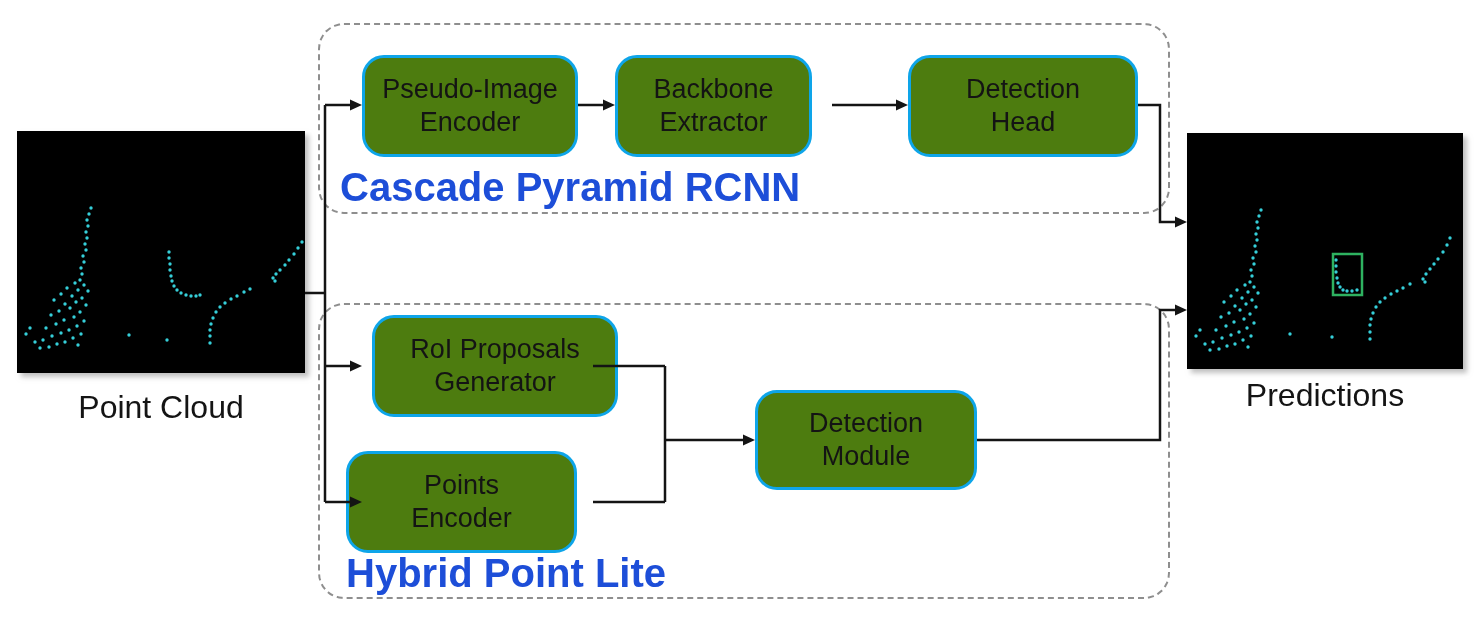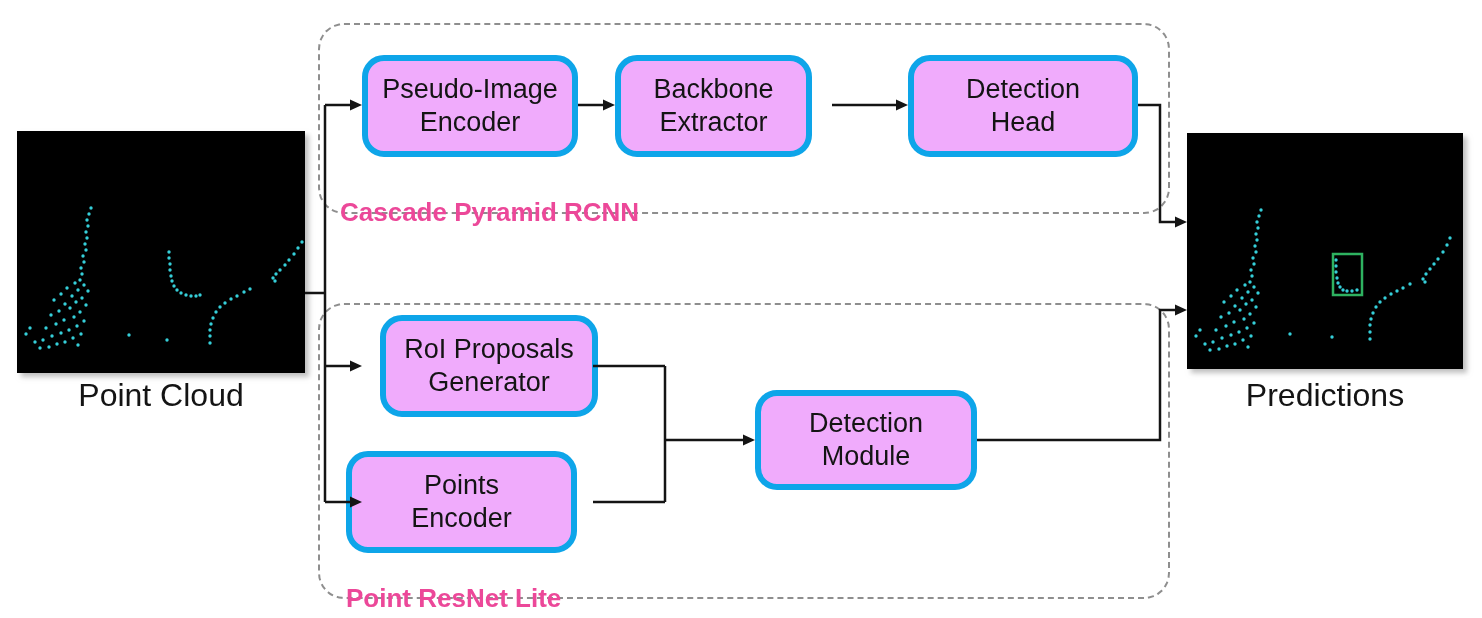--- a/index.html
+++ b/index.html
@@ -11,24 +11,24 @@
     position:absolute;background:#000;box-shadow:4px 4px 5px rgba(140,140,140,.55);
   }
   .pc-image svg{display:block;width:100%;height:100%;}
   .caption{
     position:absolute;text-align:center;font-size:32px;font-weight:400;color:#141414;
   }
   .dashed-group{
     position:absolute;border:2px dashed #8e8e8e;border-radius:26px;background:transparent;
   }
   .group-label{
-    position:absolute;font-size:26px;font-weight:bold;color:#ec4899;white-space:nowrap;margin-top:32px;
+    position:absolute;font-size:40px;font-weight:bold;color:#1d4ed8;white-space:nowrap;
   }
   .node{
-    position:absolute;background:#f0abfc;border:6px solid #0ea5e9;border-radius:22px;
+    position:absolute;background:#4d7c0f;border:3px solid #0ea5e9;border-radius:22px;
     display:flex;align-items:center;justify-content:center;box-sizing:border-box;
   }
   .node-label{
     font-size:27px;line-height:33px;text-align:center;white-space:pre-line;color:#141414;
   }
   #connectors{position:absolute;left:0;top:0;pointer-events:none;}
 </style>
 </head>
 <body>
 
@@ -116,21 +116,21 @@
         <circle cx="259" cy="143" r="1.7" fill="#35cfd9"></circle>
         <circle cx="263" cy="139" r="1.7" fill="#35cfd9"></circle>
         <circle cx="268" cy="134" r="1.7" fill="#35cfd9"></circle>
         <circle cx="272" cy="129" r="1.7" fill="#35cfd9"></circle>
         <circle cx="277" cy="123" r="1.7" fill="#35cfd9"></circle>
         <circle cx="281" cy="117" r="1.7" fill="#35cfd9"></circle>
         <circle cx="285" cy="111" r="1.7" fill="#35cfd9"></circle>
         <circle cx="258" cy="150" r="1.7" fill="#35cfd9"></circle>
       </svg>
   </div>
-  <div class="caption" style="left:17px;top:377px;width:288px">Point Cloud</div>
+  <div class="caption" style="left:17px;top:389px;width:288px">Point Cloud</div>
 
   <div class="pc-image" style="left:1187px;top:133px;width:276px;height:236px">
     <svg viewBox="0 0 276 236" preserveAspectRatio="none">
         <circle cx="74" cy="77" r="1.7" fill="#35cfd9"></circle>
         <circle cx="72" cy="83" r="1.7" fill="#35cfd9"></circle>
         <circle cx="70" cy="89" r="1.7" fill="#35cfd9"></circle>
         <circle cx="71" cy="95" r="1.7" fill="#35cfd9"></circle>
         <circle cx="69" cy="101" r="1.7" fill="#35cfd9"></circle>
         <circle cx="70" cy="107" r="1.7" fill="#35cfd9"></circle>
         <circle cx="68" cy="113" r="1.7" fill="#35cfd9"></circle>
@@ -224,23 +224,23 @@
   <div class="node" style="left:615px;top:55px;width:197px;height:102px">
     <span class="node-label">Backbone
 Extractor</span>
   </div>
   <div class="node" style="left:908px;top:55px;width:230px;height:102px">
     <span class="node-label">Detection
 Head</span>
   </div>
 
   <div class="dashed-group" style="left:318px;top:303px;width:848px;height:292px"></div>
-  <div class="group-label" style="left:346px;top:551px">Point ResNet Lite</div>
-
-  <div class="node" style="left:380px;top:315px;width:218px;height:102px">
+  <div class="group-label" style="left:346px;top:551px">Hybrid Point Lite</div>
+
+  <div class="node" style="left:372px;top:315px;width:246px;height:102px">
     <span class="node-label">RoI Proposals
 Generator</span>
   </div>
   <div class="node" style="left:346px;top:451px;width:231px;height:102px">
     <span class="node-label">Points
 Encoder</span>
   </div>
   <div class="node" style="left:755px;top:390px;width:222px;height:100px">
     <span class="node-label">Detection
 Module</span>

